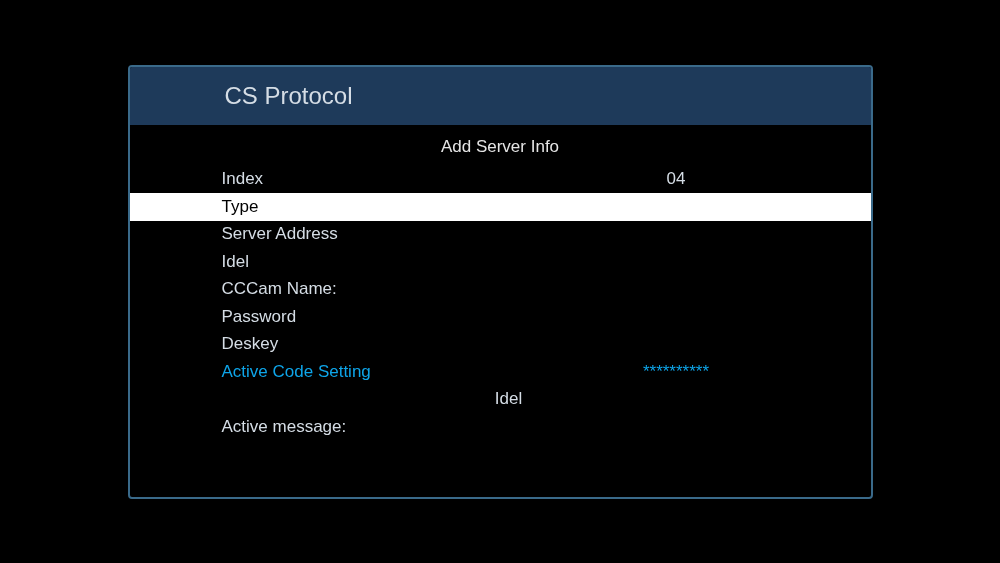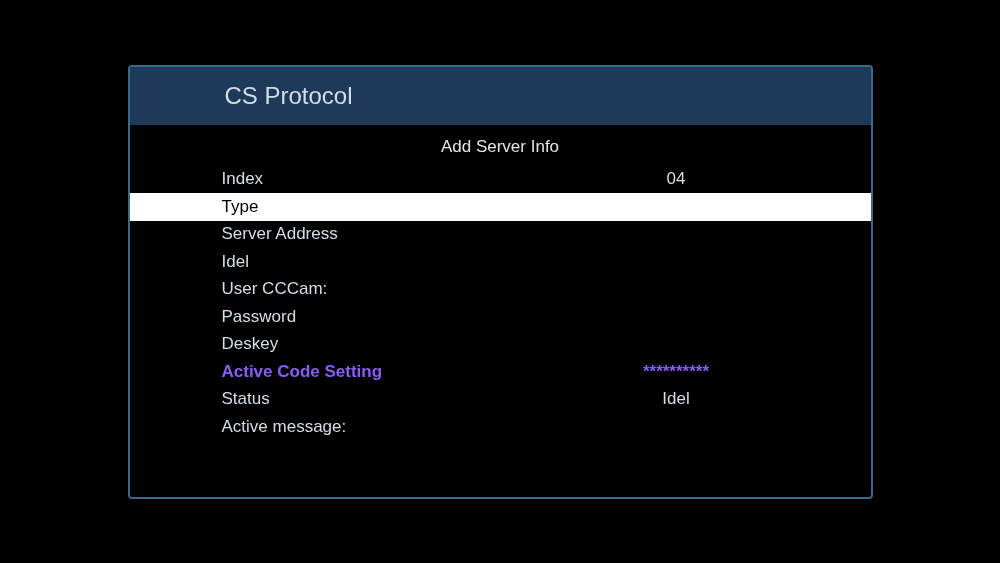--- a/index.html
+++ b/index.html
@@ -55,22 +55,21 @@
       padding-left: 92px;
       padding-right: 75px;
       color: #d5dde5;
       font-size: 17px;
     }
     .form-row.selected {
       background: #ffffff;
       color: #000000;
     }
     .form-row.disabled {
-      color: #8b5cf6;
-      font-weight: bold;
+      color: #0ea5e9;
     }
     .row-label {
       flex: 0 0 335px;
     }
     .row-value {
       flex: 1;
       text-align: center;
     }
   </style>
 </head>
@@ -92,37 +91,36 @@
       </div>
       <div class="form-row">
         <span class="row-label">Server Address</span>
         <span class="row-value"></span>
       </div>
       <div class="form-row">
         <span class="row-label">Idel</span>
         <span class="row-value"></span>
       </div>
       <div class="form-row">
-        <span class="row-label">User CCCam:</span>
+        <span class="row-label">CCCam Name:</span>
         <span class="row-value"></span>
       </div>
       <div class="form-row">
         <span class="row-label">Password</span>
         <span class="row-value"></span>
       </div>
       <div class="form-row">
         <span class="row-label">Deskey</span>
         <span class="row-value"></span>
       </div>
       <div class="form-row disabled">
         <span class="row-label">Active Code Setting</span>
         <span class="row-value">**********</span>
       </div>
       <div class="form-row">
-        <span class="row-label">Status</span>
         <span class="row-value">Idel</span>
       </div>
       <div class="form-row">
         <span class="row-label">Active message:</span>
         <span class="row-value"></span>
       </div>
     </div>
   </div>
 </div>
 

